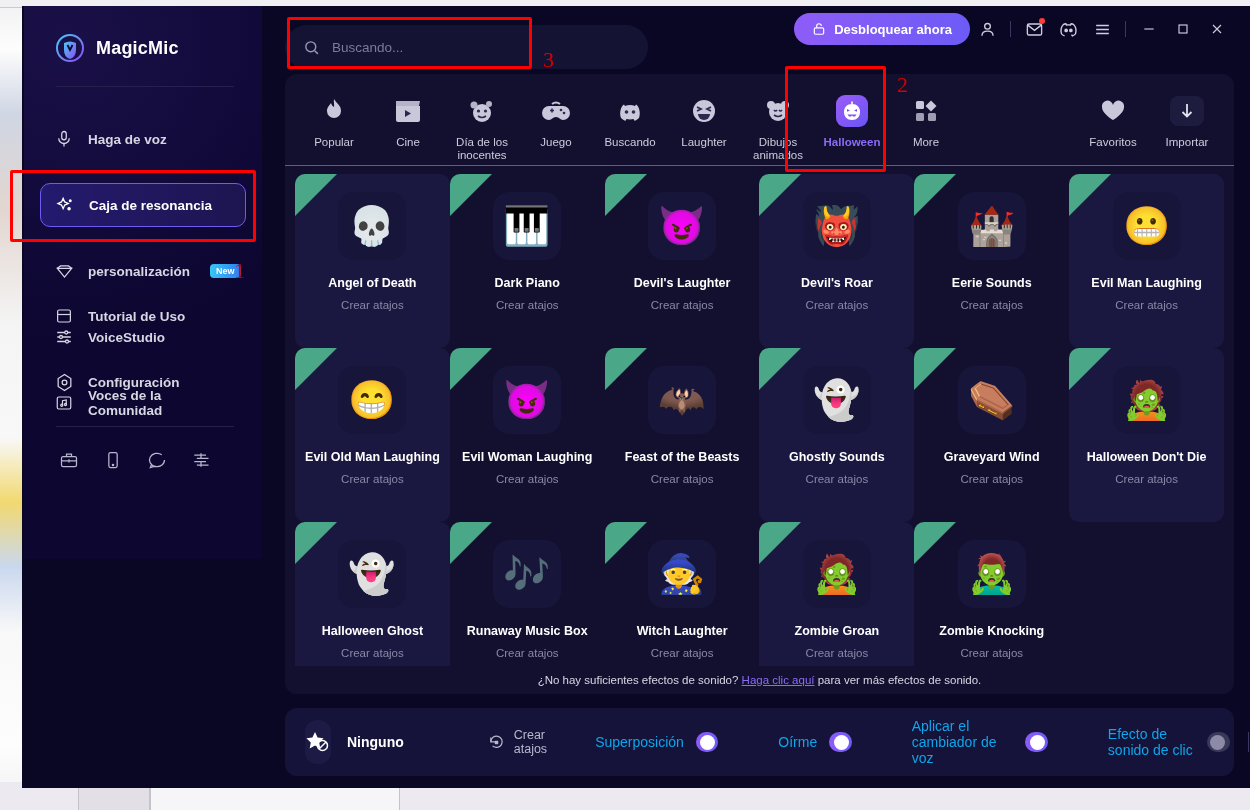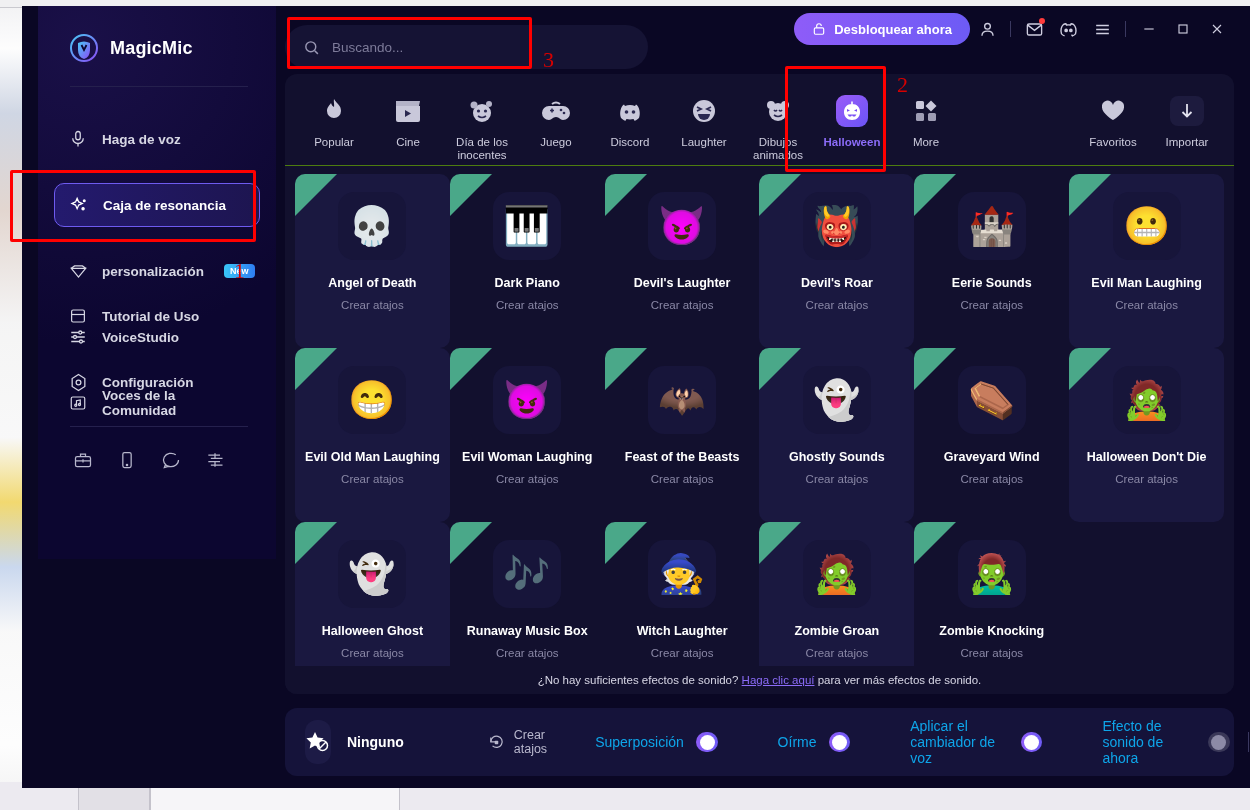--- a/index.html
+++ b/index.html
@@ -37,21 +37,21 @@
   
   #app {
     position: absolute; left: 22px; top: 6px;
     width: 1228px; height: 782px;
     background: #0a0724;
     overflow: hidden;
   }
 
   
   #sidebar {
-    position: absolute; left: 16px; top: 0; width: 238px; height: 553px;
+    position: absolute; left: 2px; top: 0; width: 238px; height: 553px;
     background: #0c0630;
     background-image: radial-gradient(circle at 18% 6%, #1a1048 0%, #0c0630 55%);
   }
   .brand { display: flex; align-items: center; gap: 12px; padding: 28px 0 0 32px; }
   .brand-logo { width: 28px; height: 28px; position: relative; }
   .brand-name { color: #ffffff; font-size: 18px; font-weight: bold; letter-spacing: .2px; }
   .brand-sep { margin: 24px 28px 0 32px; height: 1px; background: #25204d; }
 
   .nav { margin-top: 30px; }
   .nav-item {
@@ -459,21 +459,21 @@
         </div>
 
         <div class="tab">
           <span class="t-ic">
             <svg width="30" height="24" viewBox="0 0 30 24">
               <path d="M6 19c-2-5 0-12 3-13.5l1 1.5a14 14 0 0 1 10 0l1-1.5C24 7 26 14 24 19c-2 2-4.5 2.8-4.5 2.8l-1-1.8c-2 .6-5 .6-7 0l-1 1.8S8 21 6 19z" fill="#c9c8da"></path>
               <circle cx="11.5" cy="13" r="1.8" fill="#2a2850"></circle>
                 <circle cx="18.5" cy="13" r="1.8" fill="#2a2850"></circle>
             </svg>
           </span>
-          <span class="t-lbl">Discord</span>
+          <span class="t-lbl">Buscando</span>
         </div>
 
         <div class="tab">
           <span class="t-ic">
             <svg width="28" height="28" viewBox="0 0 28 28">
               <circle cx="14" cy="14" r="11" fill="#c9c8da"></circle>
               <path d="M7 10l4 2-4 2M21 10l-4 2 4 2" stroke="#2a2850" stroke-width="1.8" fill="none"></path>
               <path d="M8 17h12a6 6 0 0 1-12 0z" fill="#2a2850"></path>
             </svg>
           </span>
@@ -718,21 +718,21 @@
         <span class="tg-label">Oírme</span>
         <span class="switch on">
             <span class="knob"></span>
           </span>
 
         <span class="tg-label">Aplicar el cambiador de voz</span>
         <span class="switch on">
             <span class="knob"></span>
           </span>
 
-        <span class="tg-label">Efecto de sonido de ahora</span>
+        <span class="tg-label">Efecto de sonido de clic</span>
         <span class="switch off">
             <span class="knob"></span>
           </span>
 
         <span class="bb-div"></span>
         <span class="bb-ic">
           <svg width="19" height="19" viewBox="0 0 24 24" fill="none" stroke="#d3d2e2" stroke-width="1.7">
             <rect x="9" y="2" width="6" height="11" rx="3"></rect>
               <path d="M5 11a7 7 0 0 0 14 0"></path>
               <path d="M12 18v4"></path>

